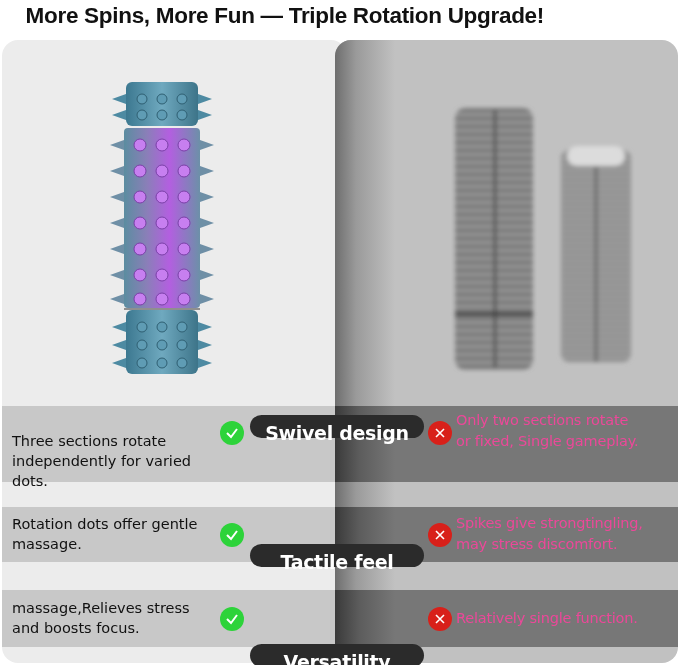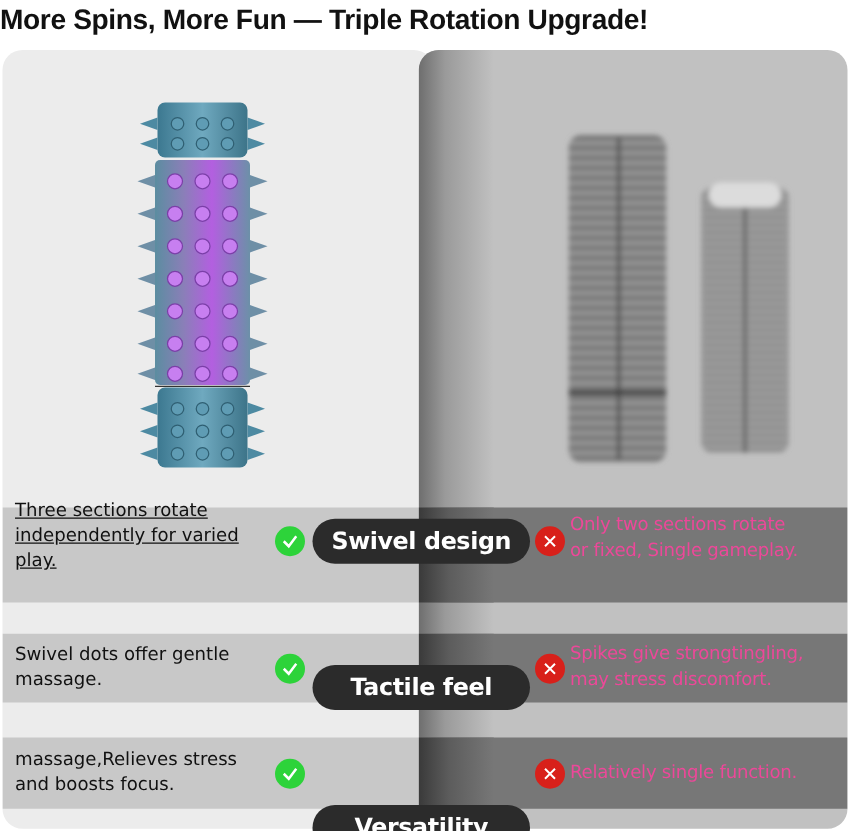--- a/index.html
+++ b/index.html
@@ -1,36 +1,36 @@
 <!DOCTYPE html>
 <html><head>
 <meta charset="utf-8">
 <style>
   html, body { margin:0; padding:0; }
   body { width:679px; height:665px; background:#ffffff; position:relative; overflow:hidden;
          font-family:"DejaVu Sans", "Liberation Sans", sans-serif; }
-  .title { position:absolute; left:0; top:0; width:544px; height:34px; text-align:left;
+  .title { position:absolute; left:0; top:0; width:544px; height:34px; text-align:right;
            font-family:"Liberation Sans", sans-serif; font-weight:bold; font-size:22.5px;
            line-height:32px; color:#111; letter-spacing:-0.3px; }
   .panel-left { position:absolute; left:2px; top:40px; width:345px; height:623px;
                 background:#ececec; border-radius:16px; overflow:hidden; }
   .panel-right { position:absolute; left:335px; top:40px; width:343px; height:623px;
                  background:#c1c1c1; border-radius:16px; overflow:hidden; }
   .panel-right::before { content:""; position:absolute; left:0; top:0; bottom:0; width:60px;
                  background:linear-gradient(to right, #6e6e6e 0%, #9a9a9a 35%, #c1c1c1 100%); }
   .band { position:absolute; }
   .band-left { left:0; background:#c8c8c8; }
   .band-right { left:0; right:0; background:#777777; }
   .band-right::before { content:""; position:absolute; left:0; top:0; bottom:0; width:60px;
                  background:linear-gradient(to right, #3a3a3a 0%, #5c5c5c 40%, #777 100%); }
   .ltext { position:absolute; left:12px; color:#111; font-size:14.5px; line-height:20px;
            font-family:"DejaVu Sans", sans-serif; }
   .rtext { position:absolute; left:456px; color:#ec4899; font-weight:normal; font-size:14.5px; line-height:21px;
            font-family:"DejaVu Sans", sans-serif; letter-spacing:-0.2px; }
-  .pill { position:absolute; left:250px; width:174px; height:36px; border-radius:18px; background:#2b2b2b;
+  .pill { position:absolute; left:250px; width:174px; height:23px; border-radius:18px; background:#2b2b2b;
           color:#fff; font-weight:bold; font-size:19px; text-align:center; line-height:36px;
           font-family:"DejaVu Sans", sans-serif; letter-spacing:-0.3px; }
   .check { position:absolute; left:220px; width:24px; height:24px; border-radius:50%; background:#2dd33a;
            display:flex; align-items:center; justify-content:center; }
   .cross { position:absolute; left:428px; width:24px; height:24px; border-radius:50%; background:#d8201a;
            display:flex; align-items:center; justify-content:center; }
   .prod { position:absolute; }
 </style>
 </head>
 <body>
@@ -161,51 +161,51 @@
       <rect x="10" y="8" width="78" height="262" rx="10" fill="url(#ridges)"></rect>
       <line x1="50" y1="10" x2="50" y2="268" stroke="#555" stroke-width="3"></line>
       <line x1="10" y1="214" x2="88" y2="214" stroke="#333" stroke-width="3"></line>
       <rect x="116" y="50" width="70" height="212" rx="8" fill="url(#ridges2)"></rect>
       <line x1="151" y1="50" x2="151" y2="262" stroke="#666" stroke-width="3"></line>
       <rect x="122" y="46" width="58" height="20" rx="10" fill="#dcdcdc"></rect>
     </g>
   </svg>
 </div>
 
-<div class="ltext" style="top:399px;text-decoration:underline;">
+<div class="ltext" style="top:431px;">
   <div>Three sections rotate</div>
   <div>independently for varied</div>
-  <div>play.</div>
+  <div>dots.</div>
 </div>
 <div class="check" style="top:421px;">
   <svg width="14" height="14" viewBox="0 0 14 14">
       <polyline points="2,7 6,11 12,3" fill="none" stroke="#fff" stroke-width="2"></polyline>
     </svg>
 </div>
 <div class="pill" style="top:415px;">Swivel design</div>
 <div class="cross" style="top:421px;">
   <svg width="12" height="12" viewBox="0 0 12 12">
       <path d="M2 2 L10 10 M10 2 L2 10" stroke="#fff" stroke-width="1.6"></path>
     </svg>
 </div>
 <div class="rtext" style="top:410px;">
   <div>Only two sections rotate</div>
   <div>or fixed, Single gameplay.</div>
 </div>
 
 <div class="ltext" style="top:514px;">
-  <div>Swivel dots offer gentle</div>
+  <div>Rotation dots offer gentle</div>
   <div>massage.</div>
 </div>
 <div class="check" style="top:523px;">
   <svg width="14" height="14" viewBox="0 0 14 14">
       <polyline points="2,7 6,11 12,3" fill="none" stroke="#fff" stroke-width="2"></polyline>
     </svg>
 </div>
-<div class="pill" style="top:532px;text-align:center;">Tactile feel</div>
+<div class="pill" style="top:544px;text-align:center;">Tactile feel</div>
 <div class="cross" style="top:523px;">
   <svg width="12" height="12" viewBox="0 0 12 12">
       <path d="M2 2 L10 10 M10 2 L2 10" stroke="#fff" stroke-width="1.6"></path>
     </svg>
 </div>
 <div class="rtext" style="top:513px;">
   <div>Spikes give strongtingling,</div>
   <div>may stress discomfort.</div>
 </div>
 

